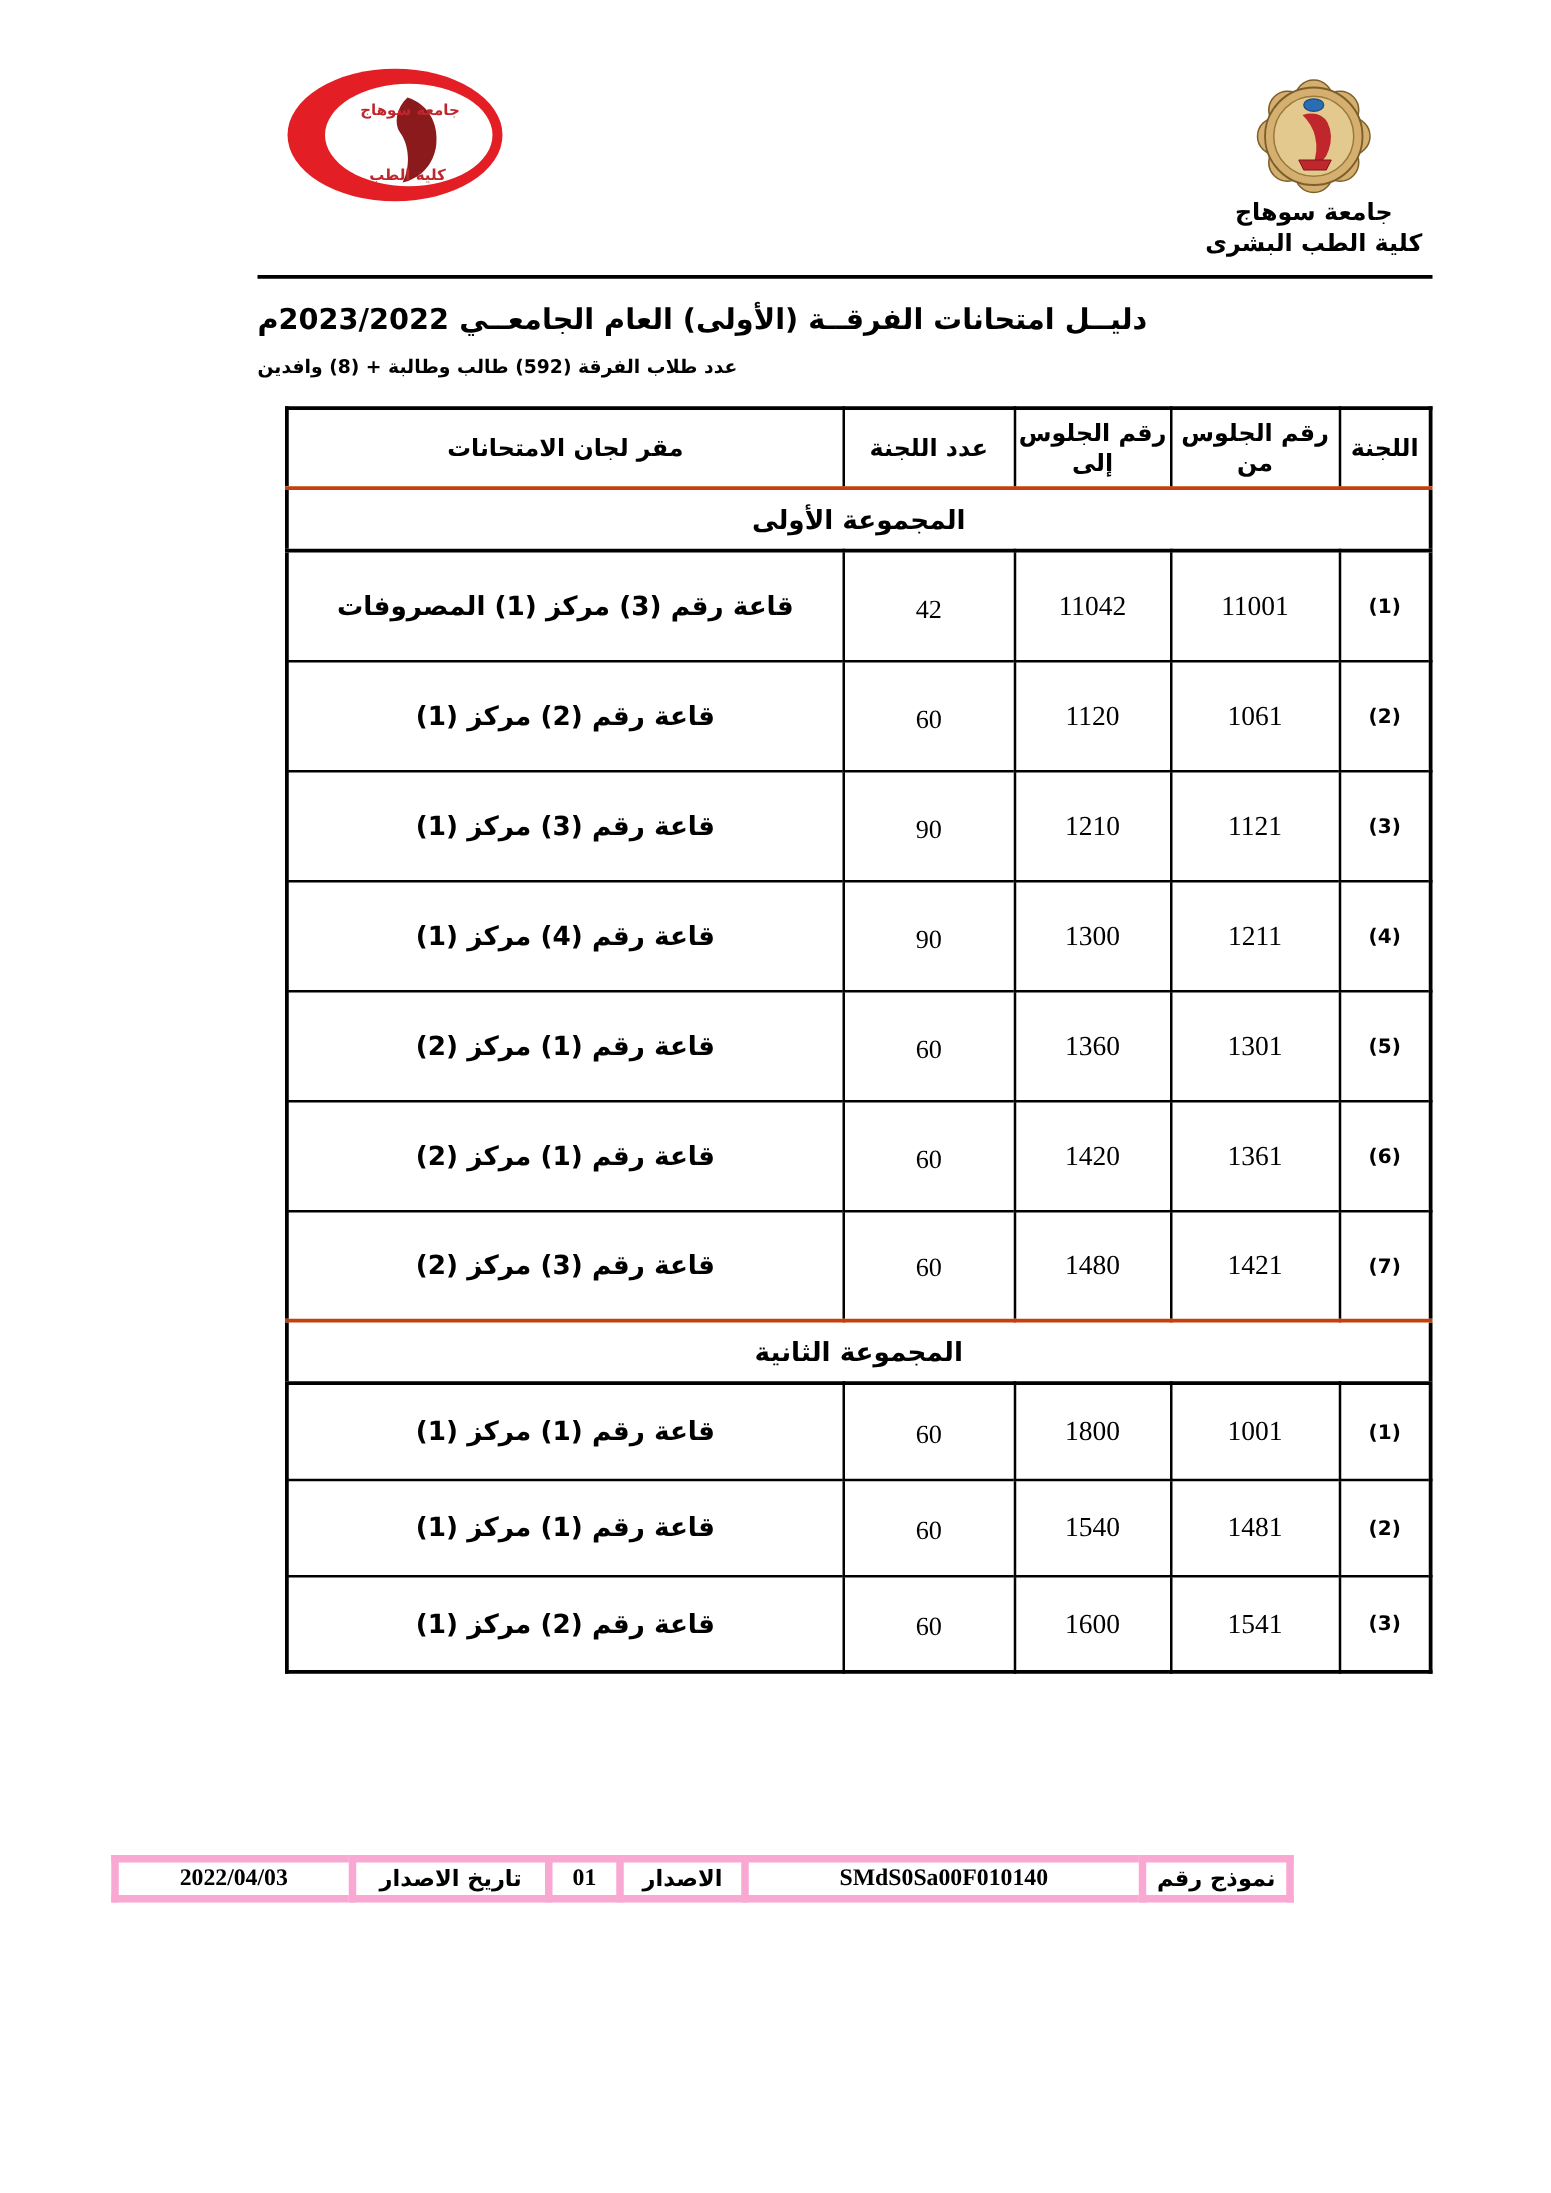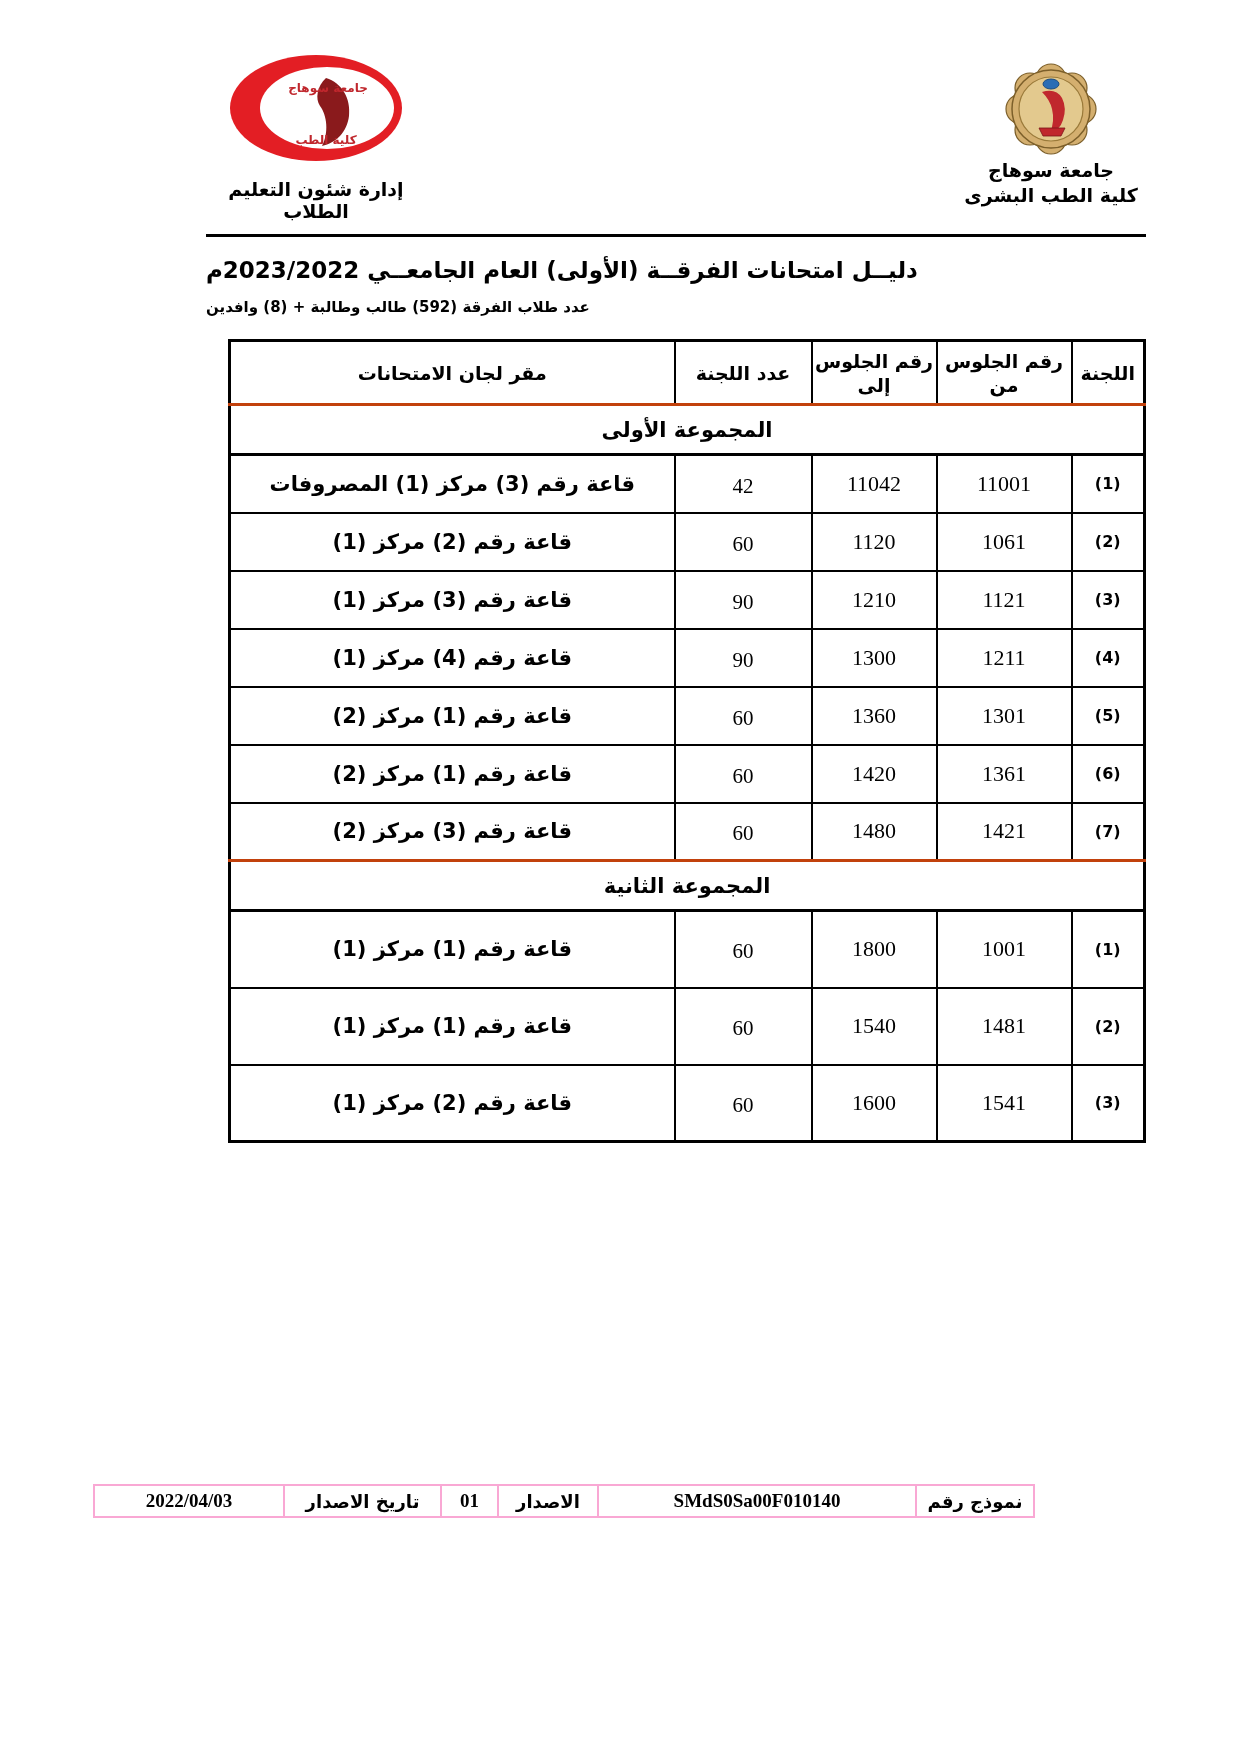--- a/index.html
+++ b/index.html
@@ -45,35 +45,35 @@
     text-align:center;
     vertical-align:middle;
     overflow:hidden;
   }
   table.main thead th { height:64px; font-size:19px; font-weight:bold; line-height:24px; }
   th .hl { display:block; }
   tr.group-row td {
     height:50px; font-size:21px; font-weight:bold;
     border-top:3px solid #c2410c; border-bottom:3px solid #000;
   }
-  tr.data-row td { height:58px; }
+  tr.data-row td { height:88px; }
   tr.data-row.g2 td { height:77px; }
   td.c-no   { font-size:16px; font-weight:bold; }
   td.c-num  { font-family:"Liberation Serif", serif; font-size:22px; }
   td.c-count{ font-family:"Liberation Serif", serif; font-size:21px; vertical-align:top; padding-top:5px;margin-top:47px; }
   td.c-loc  { font-size:21px; font-weight:bold; }
 
   
   table.footer {
     position:absolute; top:1484px; right:206px;
     border-collapse:collapse; table-layout:fixed;
     width:940px;
   }
   table.footer td {
-    border:2px solid #f9a8d4; height:32px;
+    border:6px solid #f9a8d4; height:32px;
     text-align:center; vertical-align:middle;
   }
   td.f-label { font-weight:bold; font-size:18px; }
   td.f-value { font-family:"Liberation Serif", serif; font-weight:bold; font-size:19px; direction:ltr; }
 </style>
 </head>
 <body>
 
 <div class="page">
   <div class="content">
@@ -103,21 +103,20 @@
       </div>
 
       <div class="logo-block">
         <svg class="crescent" viewBox="0 0 180 112" aria-hidden="true">
           <ellipse cx="90" cy="56" rx="86" ry="53" fill="#e31e24"></ellipse>
           <ellipse cx="101" cy="56" rx="67" ry="41" fill="#ffffff"></ellipse>
           <path d="M100 26 c16 5 25 20 23 38 c-2 16 -13 27 -27 30 c7 -13 5 -31 -2 -40 c-5 -7 -3 -20 6 -28 z" fill="#8a1a1c"></path>
           <text x="102" y="40" text-anchor="middle" font-size="12" font-weight="bold" fill="#c0272d">جامعة سوهاج</text>
           <text x="100" y="92" text-anchor="middle" font-size="12" font-weight="bold" fill="#c0272d">كلية الطب</text>
         </svg>
-        <div class="dept-caption">إدارة شئون التعليم الطلاب</div>
       </div>
     </div>
 
     <div class="rule"></div>
 
     <div class="titles">
       <div class="title-1">دليــل امتحانات الفرقــة (الأولى) العام الجامعــي 2023/2022م</div>
       <div class="title-2">عدد طلاب الفرقة (592) طالب وطالبة + (8) وافدين</div>
     </div>
 

